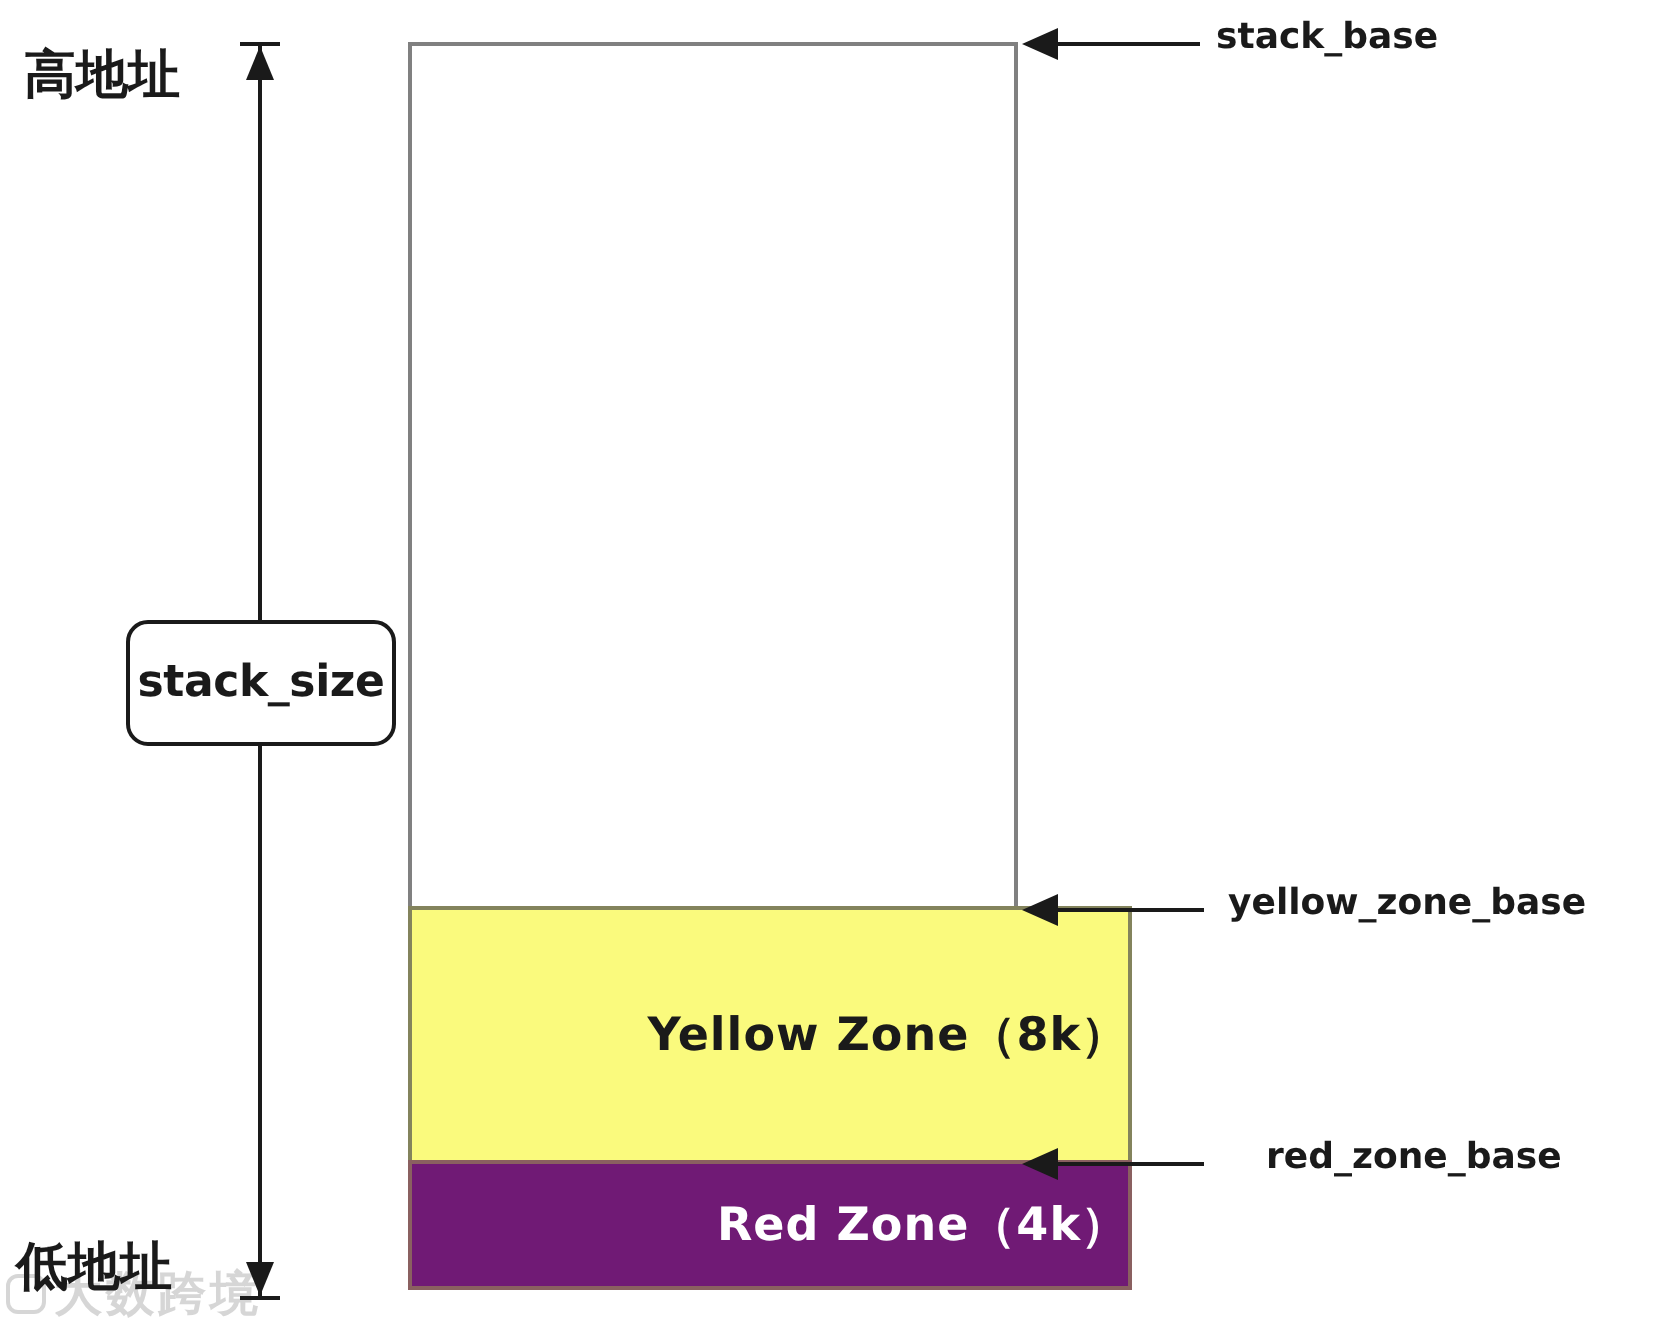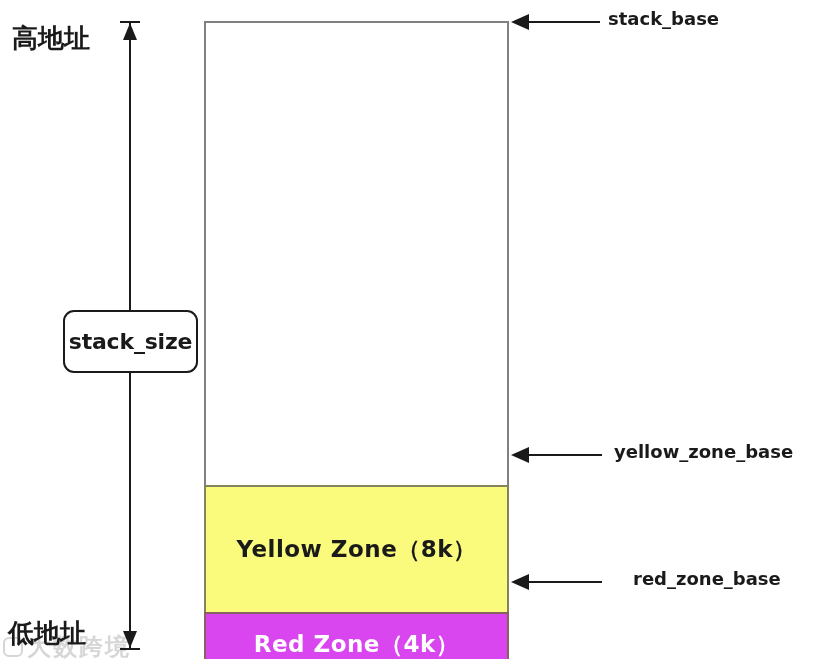--- a/index.html
+++ b/index.html
@@ -13,23 +13,23 @@
     color: #1a1a1a;
   }
   .abs { position: absolute; }
 
   
   .stack-rect {
     left: 204px; top: 21px; width: 305px; height: 624px;
     border: 2px solid #808080; background: #ffffff; box-sizing: border-box;
   }
   .zone {
-    left: 204px; width: 305px; box-sizing: border-box;
+    left: 204px; width: 362px; box-sizing: border-box;
     border: 2px solid #83835c;
-    display: flex; align-items: center; justify-content: center; margin-top: 32px;
+    display: flex; align-items: center; justify-content: flex-end;
   }
   .zone-yellow { top: 453px; height: 129px; }
   .zone-red    { top: 580px; height: 65px; border-color: #8a6060; }
   .zone-label {
     font-size: 23px; font-weight: 600; letter-spacing: 0.5px;
     white-space: nowrap;
   }
   .zone-red .zone-label { color: #ffffff; }
 
   
@@ -90,21 +90,21 @@
     <div class="wm-logo"></div>
     <div class="wm-text">大数跨境</div>
   </div>
 
   <div class="abs stack-rect"></div>
 
   <div class="abs zone zone-yellow" style="background-color: rgb(250, 250, 125);">
     <span class="zone-label">Yellow Zone（8k）</span>
   </div>
 
-  <div class="abs zone zone-red" style="background-color: #d946ef;">
+  <div class="abs zone zone-red" style="background-color: #701a75;">
     <span class="zone-label">Red Zone（4k）</span>
   </div>
 
   <div>
     <div class="abs cap cap-top"></div>
     <div class="abs head-up"></div>
     <div class="abs vline"></div>
     <div class="abs head-down"></div>
     <div class="abs cap cap-bottom"></div>
   </div>

